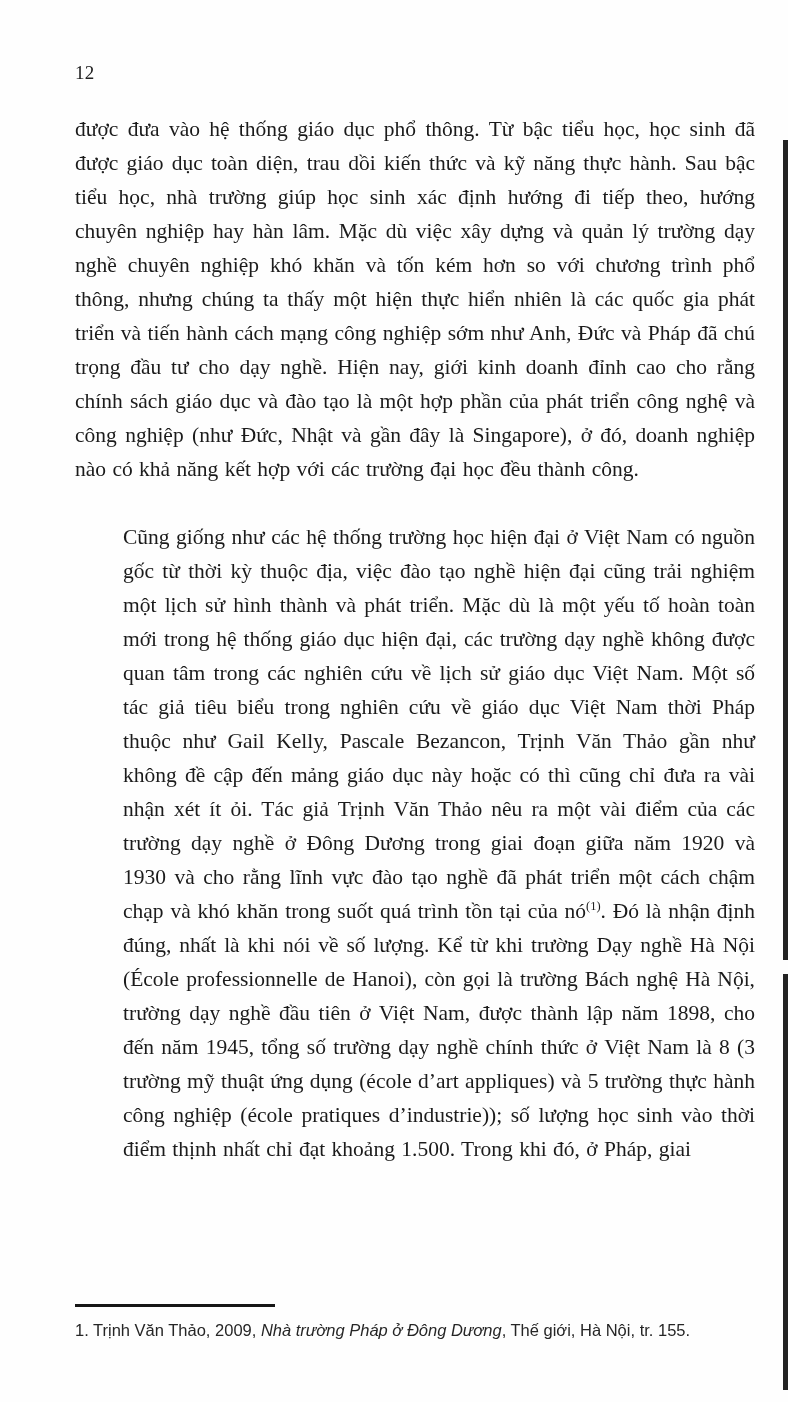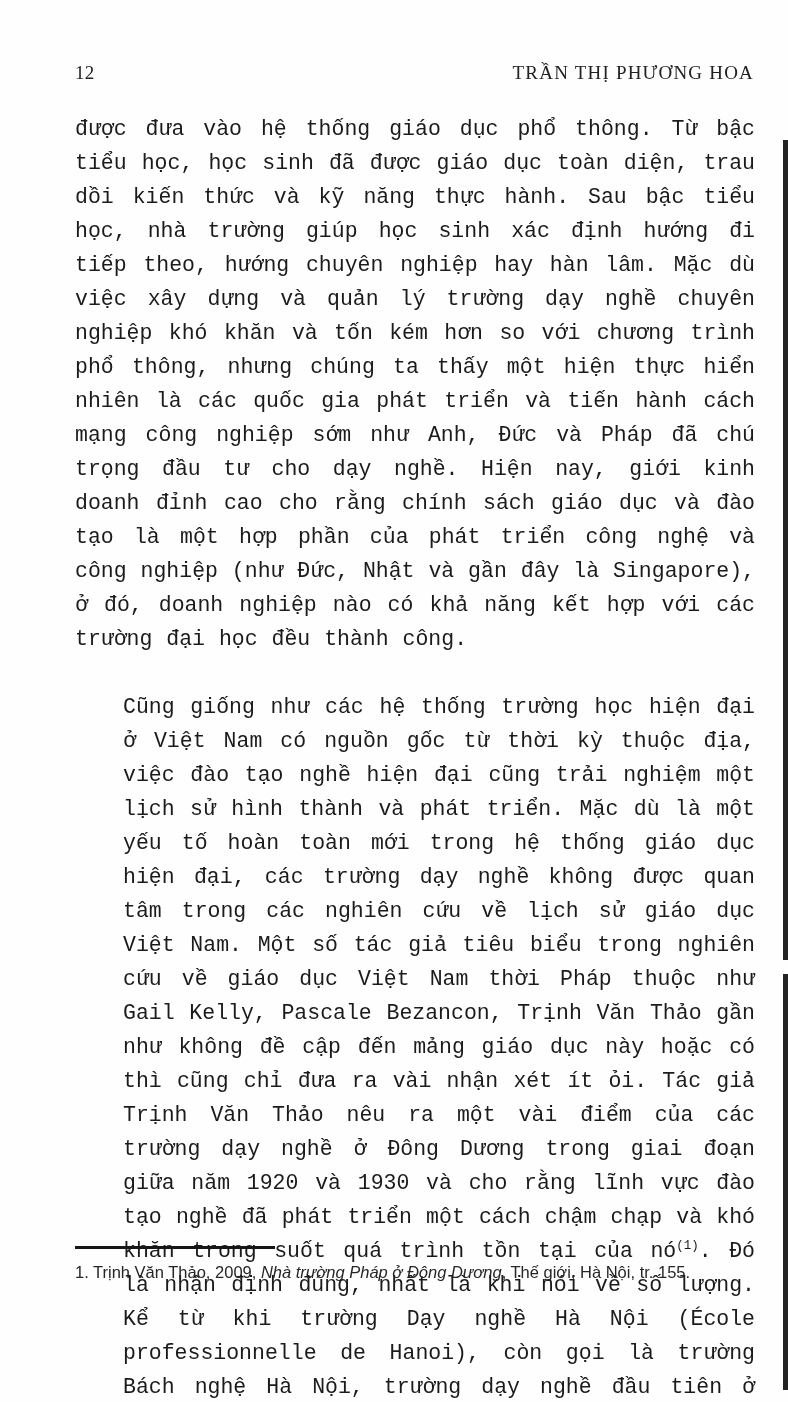--- a/index.html
+++ b/index.html
@@ -34,38 +34,37 @@
     letter-spacing: 1.2px;
   }
   .para {
     margin: 0;
     padding: 0 33px 0 75px;
     text-align: justify;
     font-size: 21.5px;
     line-height: 34px;
     color: #1b1b1b;
     word-spacing: 1px;
-    font-family: Liberation Mono, monospace;
   }
   .para-first {
     margin-top: 28px;
   }
   .para-second {
     margin-top: 34px;
     margin-left: 48px;
   }
   .fn-marker {
     font-size: 12.5px;
     line-height: 0;
     vertical-align: super;
   }
   .footnote-block {
     position: absolute;
     left: 75px;
-    top: 1246px;
+    top: 1304px;
     right: 34px;
   }
   .fn-rule {
     width: 200px;
     height: 2.5px;
     background: #161616;
   }
   .footnote {
     margin: 12px 0 0 0;
     font-family: "Liberation Sans", "DejaVu Sans", sans-serif;
@@ -93,21 +92,20 @@
     background: #fefefe;
   }
 </style>
 </head>
 <body>
 
 <div class="page">
 
   <div class="page-header">
     <span class="page-number">12</span>
-    <span class="running-title">TRẦN THỊ PHƯƠNG HOA</span>
   </div>
 
   <p class="para para-first">được đưa vào hệ thống giáo dục phổ thông. Từ bậc tiểu học, học sinh đã được giáo dục toàn diện, trau dồi kiến thức và kỹ năng thực hành. Sau bậc tiểu học, nhà trường giúp học sinh xác định hướng đi tiếp theo, hướng chuyên nghiệp hay hàn lâm. Mặc dù việc xây dựng và quản lý trường dạy nghề chuyên nghiệp khó khăn và tốn kém hơn so với chương trình phổ thông, nhưng chúng ta thấy một hiện thực hiển nhiên là các quốc gia phát triển và tiến hành cách mạng công nghiệp sớm như Anh, Đức và Pháp đã chú trọng đầu tư cho dạy nghề. Hiện nay, giới kinh doanh đỉnh cao cho rằng chính sách giáo dục và đào tạo là một hợp phần của phát triển công nghệ và công nghiệp (như Đức, Nhật và gần đây là Singapore), ở đó, doanh nghiệp nào có khả năng kết hợp với các trường đại học đều thành công.</p>
 
   <p class="para para-second"><span>Cũng giống như các hệ thống trường học hiện đại ở Việt Nam có nguồn gốc từ thời kỳ thuộc địa, việc đào tạo nghề hiện đại cũng trải nghiệm một lịch sử hình thành và phát triển. Mặc dù là một yếu tố hoàn toàn mới trong hệ thống giáo dục hiện đại, các trường dạy nghề không được quan tâm trong các nghiên cứu về lịch sử giáo dục Việt Nam. Một số tác giả tiêu biểu trong nghiên cứu về giáo dục Việt Nam thời Pháp thuộc như Gail Kelly, Pascale Bezancon, Trịnh Văn Thảo gần như không đề cập đến mảng giáo dục này hoặc có thì cũng chỉ đưa ra vài nhận xét ít ỏi. Tác giả Trịnh Văn Thảo nêu ra một vài điểm của các trường dạy nghề ở Đông Dương trong giai đoạn giữa năm 1920 và 1930 và cho rằng lĩnh vực đào tạo nghề đã phát triển một cách chậm chạp và khó khăn trong suốt quá trình tồn tại của nó</span><sup class="fn-marker">(1)</sup><span>. Đó là nhận định đúng, nhất là khi nói về số lượng. Kể từ khi trường Dạy nghề Hà Nội (École professionnelle de Hanoi), còn gọi là trường Bách nghệ Hà Nội, trường dạy nghề đầu tiên ở Việt Nam, được thành lập năm 1898, cho đến năm 1945, tổng số trường dạy nghề chính thức ở Việt Nam là 8 (3 trường mỹ thuật ứng dụng (école d’art appliques) và 5 trường thực hành công nghiệp (école pratiques d’industrie)); số lượng học sinh vào thời điểm thịnh nhất chỉ đạt khoảng 1.500. Trong khi đó, ở Pháp, giai</span></p>
 
   <div class="footnote-block">
     <div class="fn-rule"></div>
     <p class="footnote"><span>1. Trịnh Văn Thảo, 2009, </span><i>Nhà trường Pháp ở Đông Dương</i><span>, Thế giới, Hà Nội, tr. 155.</span></p>
   </div>

